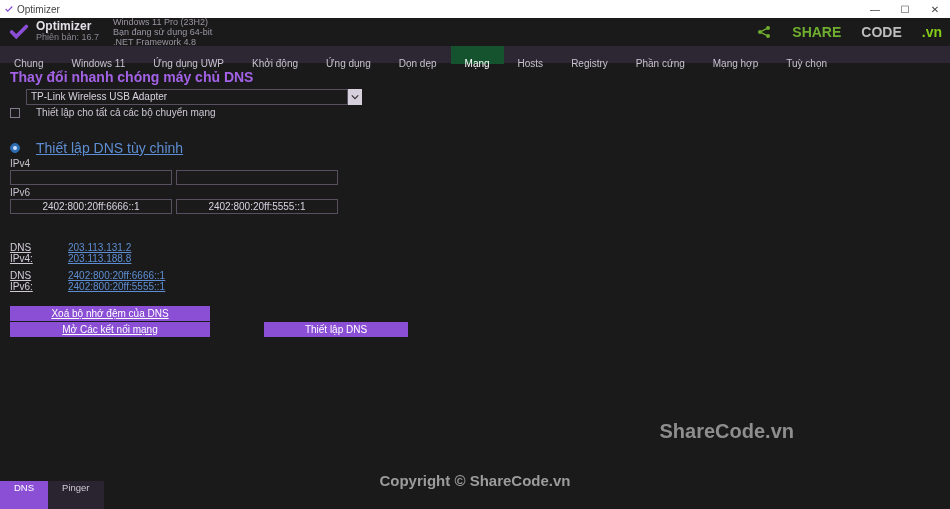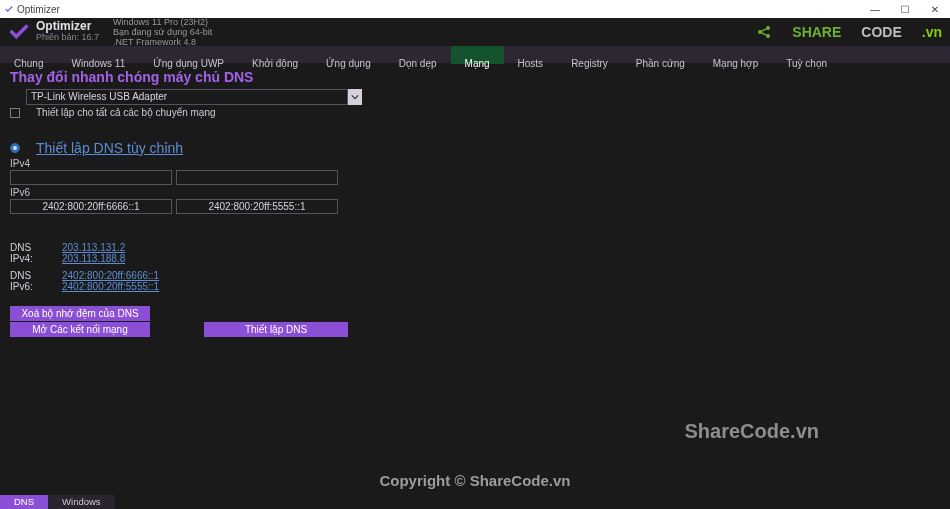--- a/index.html
+++ b/index.html
@@ -42,36 +42,36 @@
   .radio::after{content:"";width:4px;height:4px;border-radius:50%;background:#cfe2ff;}
 
   .custom-dns { margin-top:22px; }
   .link-label { color:#5d8ed4; font-size:14px; text-decoration:underline; }
 
   .field-label { color:#c7c1ce; font-size:10px; margin-top:2px; }
   .ip-row { display:flex; gap:4px; margin-top:1px; }
   .ip-input { width:162px; height:15px; background:#1a1a1a; border:1px solid #585060; color:#d9d3e0; font-size:10px; text-align:center; }
 
   .dns-display { margin-top:28px; font-size:10px; }
-  .dns-display .row { display:flex; gap:6px; }
+  .dns-display .row { display:flex; gap:12px;text-decoration:underline; }
   .dns-display .lab { color:#d4cedb; width:46px; }
   .dns-display .vals { display:flex; flex-direction:column; }
   .dns-display .link { color:#5d8ed4; text-decoration:underline; }
 
   .btn-row { margin-top:14px; display:flex; gap:2px; }
   .btn { background:#8a4fd5; color:#fff; font-size:10px; height:15px; line-height:15px; text-align:center; cursor:pointer; }
-  .btn.w1 { width:140px; }
+  .btn.w1 { width:200px;text-decoration:underline; }
   .btn.w2 { width:144px; margin-left:52px; }
 
   .stack { display:flex; flex-direction:column; gap:1px; }
 
-  .watermark1 { position:absolute; top:402px; right:131px; color:#8e8e8e; font-size:20px; font-weight:600; }
+  .watermark1 { position:absolute; top:402px; right:156px; color:#8e8e8e; font-size:20px; font-weight:600; }
   .watermark2 { position:absolute; top:454px; left:0; right:0; text-align:center; color:#9c9c9c; font-size:15px; font-weight:600; }
 
-  .bottom-tabs { position:absolute; left:0; bottom:0; display:flex; height:14px; font-size:9.5px;border-radius:7px; }
+  .bottom-tabs { position:absolute; left:0; bottom:0; display:flex; height:28px; font-size:9.5px;border-radius:7px; }
   .btab { padding:0 14px; line-height:14px; color:#cfc8d6; background:#2a2430; cursor:pointer; }
   .btab.active { background:#8a4fd5; color:#fff; }
 </style>
 </head>
 <body>
 
 <div class="titlebar">
   <span class="t-icon">
     <svg viewBox="0 0 24 24">
         <path fill="none" stroke="#8a4fd5" stroke-width="3" d="M4 12l5 5L20 6"></path>
@@ -189,15 +189,15 @@
         <div class="btn w2">Thiết lập DNS</div>
       </div>
     </div>
   </div>
 
   <div class="watermark1">ShareCode.vn</div>
   <div class="watermark2">Copyright © ShareCode.vn</div>
 
   <div class="bottom-tabs" id="bottom-tabs">
       <div class="btab active">DNS</div>
-      <div class="btab">Windows</div>
+      <div class="btab">Pinger</div>
     </div>
 </div>
 
 </body></html>

